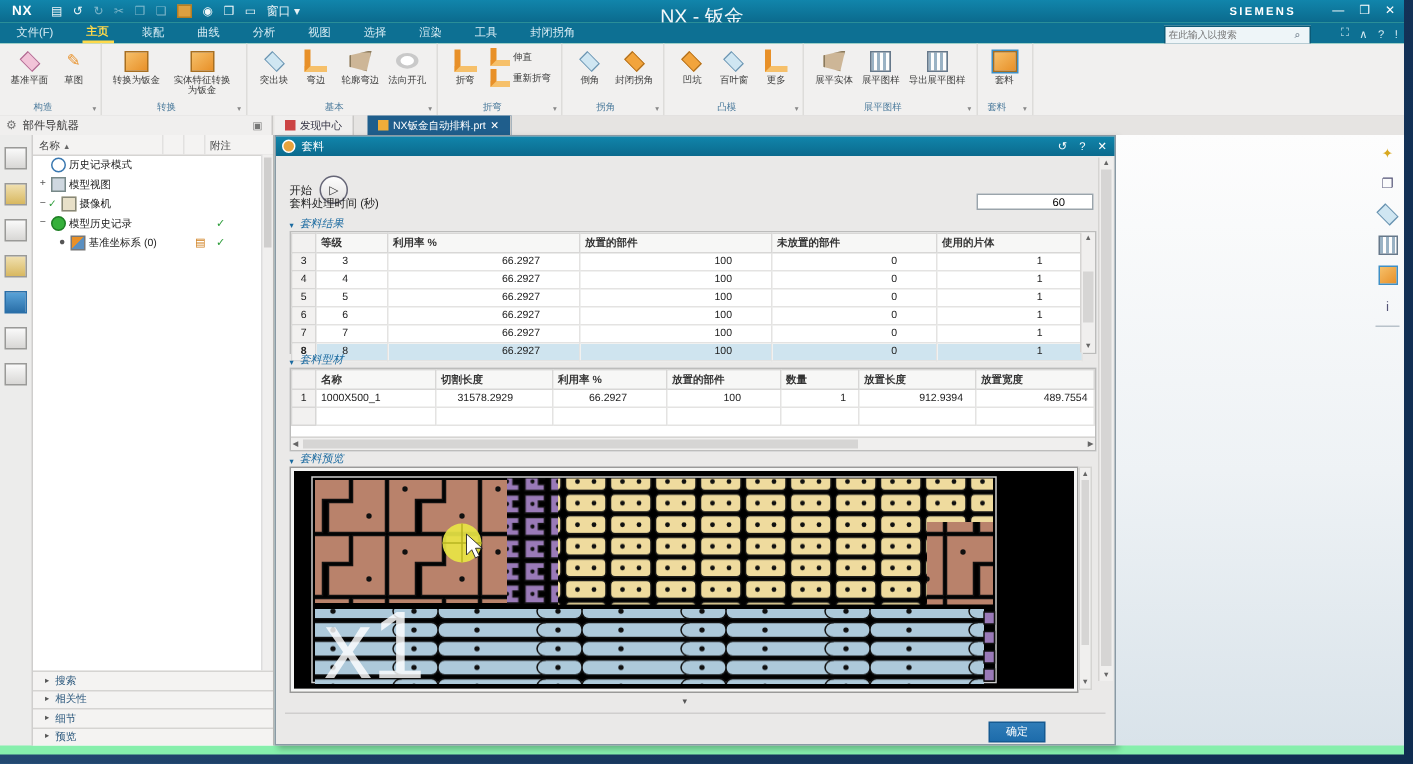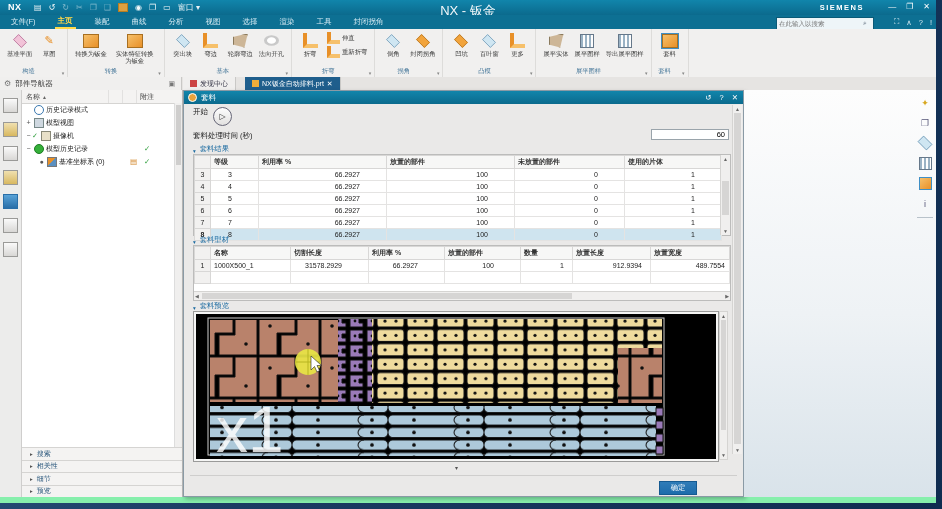--- a/index.html
+++ b/index.html
@@ -98,28 +98,28 @@
   #dialog{position:absolute;left:183px;top:90px;width:561px;bottom:6px;background:#eae9e8;
           border:1px solid #8a9aa5;box-sizing:border-box;box-shadow:2px 2px 4px rgba(0,0,0,.25);}
   #dlgtitle{position:absolute;left:0;top:0;right:0;height:13px;background:linear-gradient(#1185ab,#0b6a8d);
             color:#fff;font-size:7.5px;display:flex;align-items:center;padding-left:4px;gap:4px;}
   #dlgtitle .dico{width:7px;height:7px;border-radius:50%;background:#e8a33d;border:1px solid #fff;}
   #dlgtitle .dctl{position:absolute;right:5px;display:flex;gap:8px;font-size:7.5px;}
   #dlgbody{position:absolute;left:0;top:13px;right:0;bottom:0;font-size:7.5px;color:#222;}
   #dlgvsb{position:absolute;right:1px;top:1px;width:9px;bottom:42px;background:#f0efee;border-left:1px solid #d5d4d2;}
   #dlgvsb .ar{position:absolute;left:0;right:0;text-align:center;font-size:5px;color:#666;}
   #dlgvsb .thumb{position:absolute;left:1px;right:1px;top:8px;bottom:10px;background:#d6d5d4;}
-  .startrow{position:absolute;left:9px;top:3px;display:flex;gap:5px;font-family:Liberation Serif, serif;}
+  .startrow{position:absolute;left:9px;top:13px;display:flex;align-items:center;gap:5px;font-family:Liberation Serif, serif;}
   .playbtn{width:17px;height:17px;border-radius:50%;border:1px solid #667;background:linear-gradient(#fdfdfd,#e2e1e0);
            display:flex;align-items:center;justify-content:center;font-size:8px;color:#333;}
   .timerow{position:absolute;left:9px;right:14px;top:25px;height:13px;}
   .timerow .tlab{position:absolute;left:0;top:2px;}
   .timerow input{position:absolute;right:0;top:0;width:78px;height:11px;border:1px solid #9aa4ab;background:#fff;
-                 font-size:7.5px;text-align:right;padding:0 3px;box-sizing:border-box;outline:none;}
-  .sechdr{position:absolute;left:9px;font-size:7.3px;color:#1a6aa0;display:flex;gap:4px;align-items:flex-end;}
+                 font-size:7.5px;text-align:right;padding:0 18px;box-sizing:border-box;outline:none;}
+  .sechdr{position:absolute;left:9px;font-size:7.3px;color:#1a6aa0;display:flex;gap:4px;align-items:flex-end;font-style:italic;}
   .sechdr .sc{font-size:5.5px;color:#1a6aa0;}
   table.grid{border-collapse:collapse;table-layout:fixed;background:#fff;font-size:7px;}
   table.grid th{background:#f7f7f6;font-weight:bold;color:#333;border:1px solid #d8d7d6;height:12px;
                 text-align:left;padding:0 3px;overflow:hidden;white-space:nowrap;}
   table.grid td{border:1px solid #e4e3e2;height:11px;padding:0 3px;overflow:hidden;white-space:nowrap;}
   table.grid td.num{text-align:right;padding-right:26px;}
   table.grid td.rh,table.grid th.rh{background:#f2f1f0;border-color:#d8d7d6;text-align:center;padding:0;}
   tr.sel td{background:#cfe4ef;}
   #tbl1wrap{position:absolute;left:9px;top:50px;width:536px;height:80px;border:1px solid #bcbcbb;background:#fff;}
   #tbl1vsb{position:absolute;right:0;top:0;width:9px;bottom:0;background:#f0efee;border-left:1px solid #d5d4d2;}

